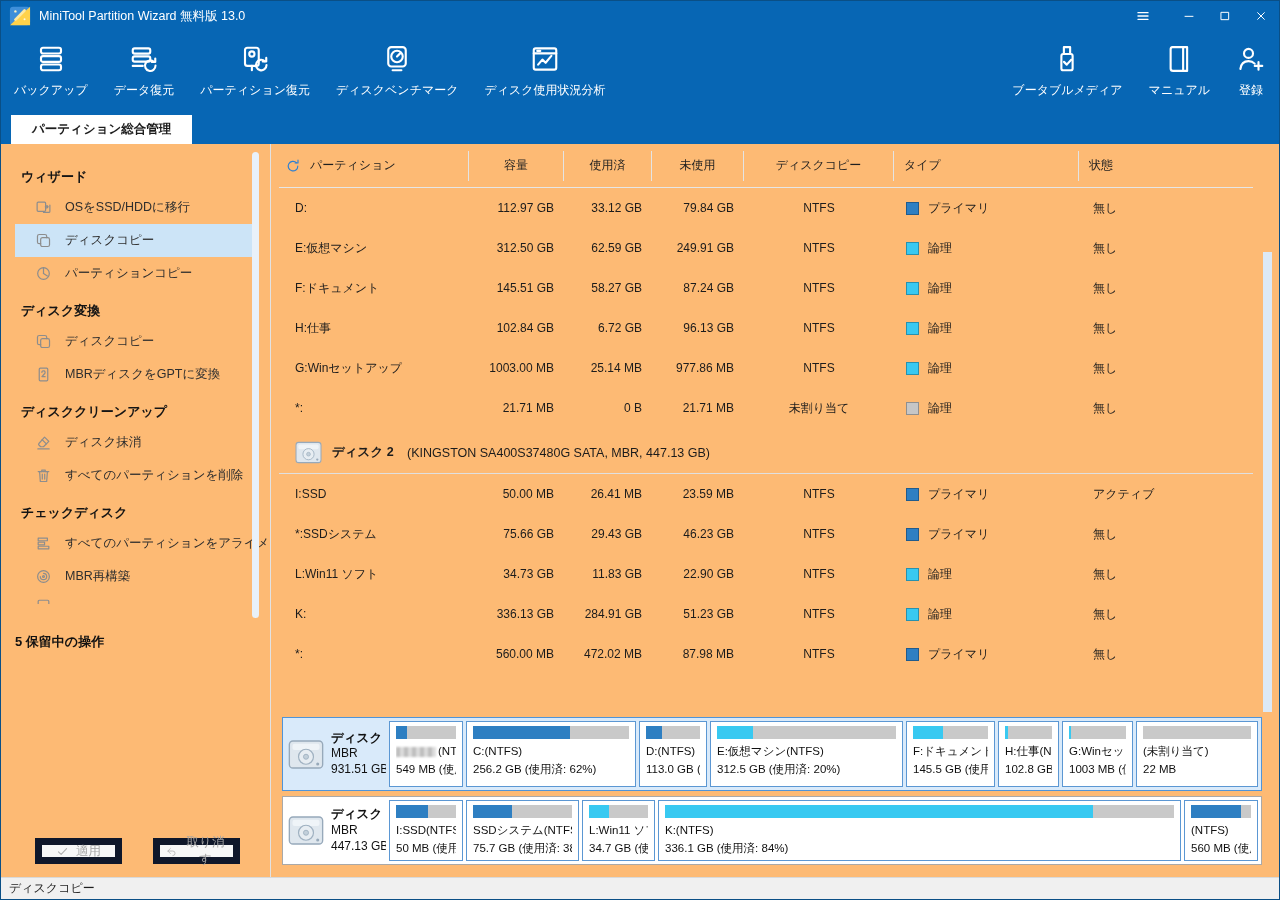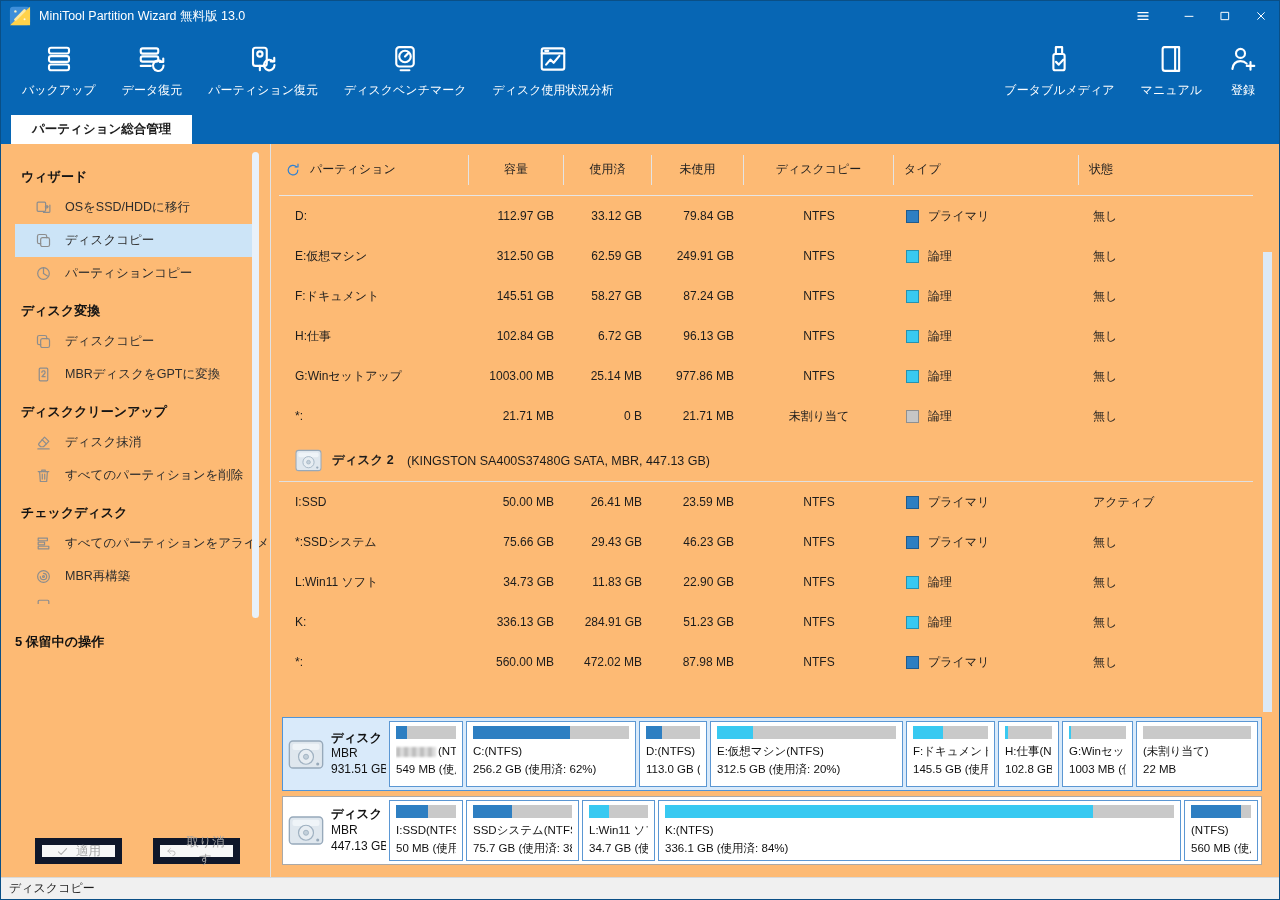--- a/index.html
+++ b/index.html
@@ -12,21 +12,21 @@
   
   .titlebar{height:30px;background:#0766b4;display:flex;align-items:center;padding-left:8px;flex:none;}
   .logo{width:22px;height:22px;}
   .title{color:#fff;font-size:12.5px;margin-left:8px;white-space:nowrap;}
   .win-controls{margin-left:auto;display:flex;height:100%;align-items:stretch;}
   .win-btn{width:36px;display:flex;align-items:center;justify-content:center;color:#fff;cursor:pointer;}
   .win-btn .icn{width:16px;height:16px;}
   .win-btn:first-child{margin-right:10px;}
 
   
-  .toolbar{height:84px;background:#0766b4;display:flex;padding:0 8px;flex:none;}
+  .toolbar{height:84px;background:#0766b4;display:flex;padding:0 0;flex:none;}
   .tool-group{display:flex;}
   .tool-right{margin-left:auto;}
   .tool-btn{display:flex;flex-direction:column;align-items:center;padding:13px 13px 0;color:#fff;cursor:pointer;}
   .tool-icn{width:30px;height:30px;}
   .tool-label{font-size:12px;margin-top:8px;white-space:nowrap;}
 
   
   .tabrow{height:29px;background:#0766b4;display:flex;align-items:flex-end;flex:none;}
   .tab{margin-left:10px;background:#fff;height:29px;display:flex;align-items:center;
     padding:0 21px;font-size:12.5px;font-weight:700;color:#1c1c1c;cursor:default;}
@@ -46,21 +46,21 @@
   .side-buttons{margin-top:auto;padding:0 0 13px 34px;display:flex;gap:31px;}
   .sbtn{width:87px;height:26px;border:7px solid #0f172a;background:#f7f7f7;color:#a3a3a3;
     display:flex;align-items:center;justify-content:center;gap:7px;font-size:12.5px;
     font-family:inherit;cursor:default;}
   .bicon{width:13px;height:13px;color:#b0b0b0;}
 
   
   .content{flex:1;display:flex;flex-direction:column;position:relative;min-width:0;}
   .table-wrap{height:569px;padding:0 26px 0 8px;position:relative;flex:none;}
   .tgrid{display:grid;grid-template-columns:190px 95px 88px 92px 150px 185px 1fr;align-items:center;}
-  .thead{height:52px;border-bottom:1px solid #e6e6e6;}
+  .thead{height:44px;border-bottom:1px solid #e6e6e6;}
   .th{font-size:12px;color:#1f1f1f;height:30px;display:flex;align-items:center;border-right:1px solid #e4e4e4;padding:0 10px;}
   .th:last-child{border-right:none;}
   .th.c-cap,.th.c-used,.th.c-un,.th.c-fs{justify-content:center;}
   .th.c-name{padding-left:6px;gap:9px;}
   .refresh-btn{width:16px;height:16px;color:#2a7fd4;cursor:pointer;flex:none;}
   .trow{height:40px;font-size:12px;color:#1c1c1c;cursor:default;}
   .td{padding:0 10px;display:flex;align-items:center;overflow:hidden;white-space:nowrap;}
   .td.c-name{padding-left:16px;}
   .td.c-cap,.td.c-used,.td.c-un{justify-content:flex-end;}
   .td.c-fs{justify-content:center;}

